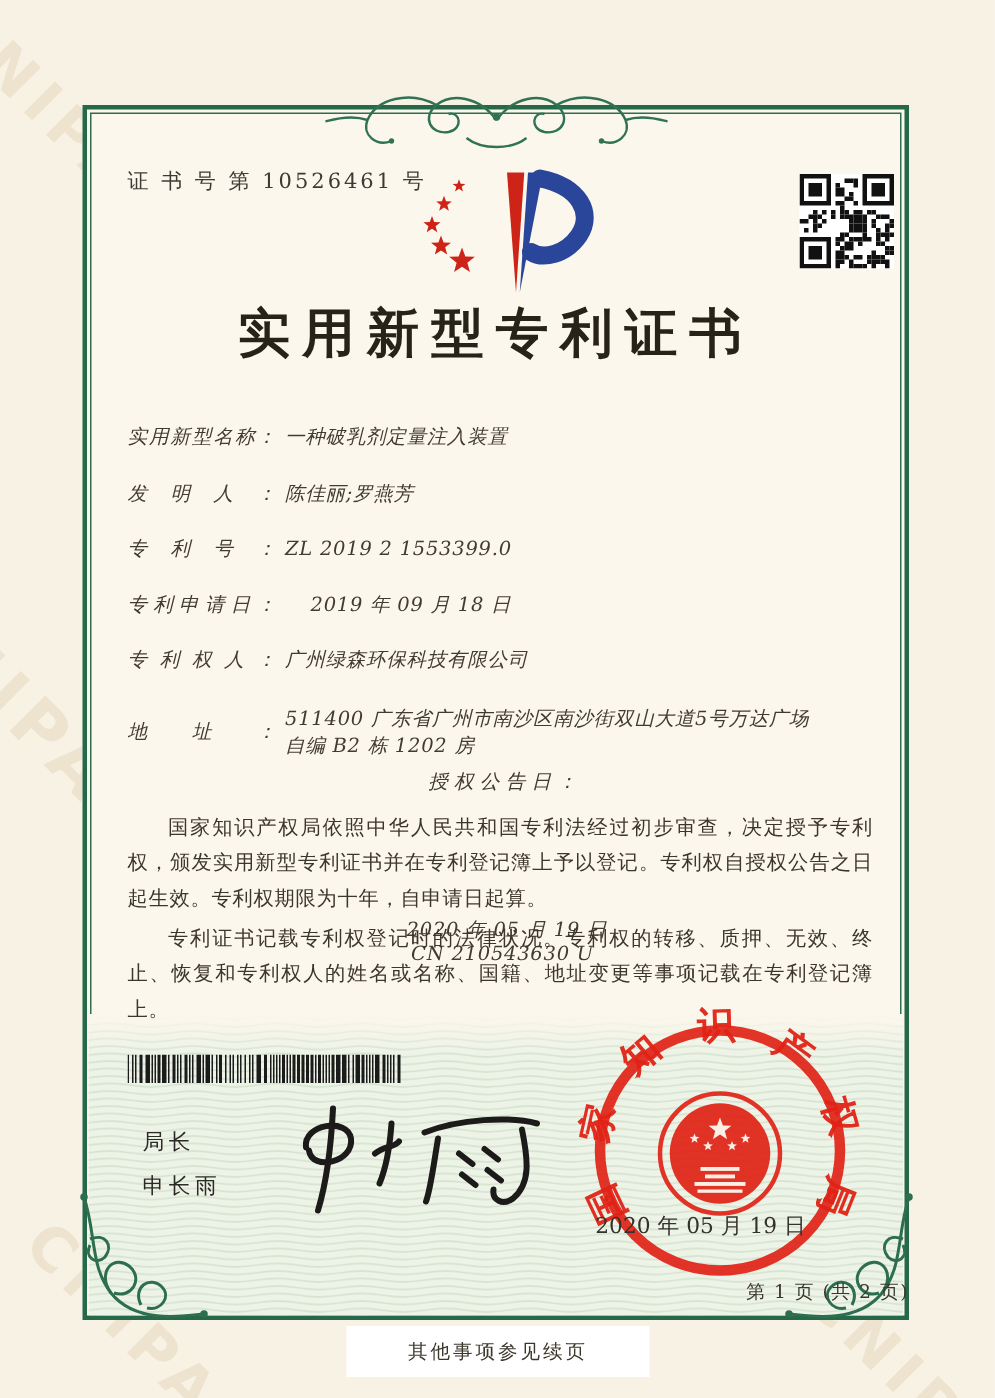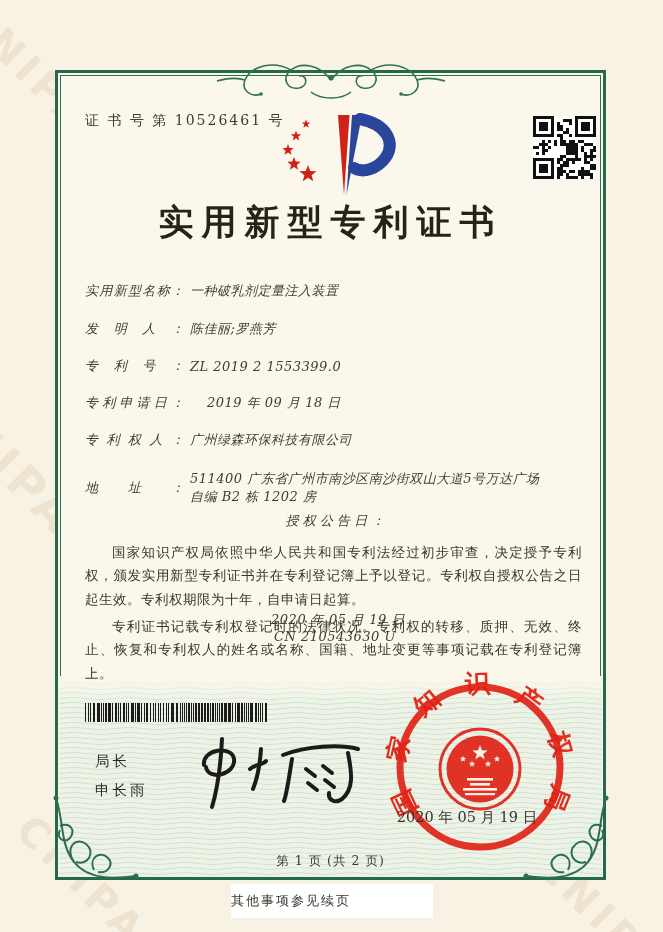--- a/index.html
+++ b/index.html
@@ -63,24 +63,24 @@
   .officer-title{left:95px;top:752px;font-size:14.5px;letter-spacing:3px;color:#2c2a26;
      font-family:"DejaVu Sans","Liberation Sans",sans-serif;}
   .officer-name{left:95px;top:781px;font-size:14.5px;letter-spacing:3px;color:#2c2a26;
      font-family:Liberation Serif, serif;}
   .signature{left:188px;top:731px;width:180px;height:80px;overflow:visible;}
   .seal{left:394px;top:681px;width:172px;height:172px;overflow:visible;}
   .seal-date{
     left:393px;top:808px;width:148px;text-align:center;
     font-size:14.5px;color:#35322c;letter-spacing:0px;white-space:nowrap;
   }
-  .page-footer{left:55px;top:853px;width:551px;text-align:center;font-size:12.5px;color:#3c372d;letter-spacing:1px;}
+  .page-footer{left:55px;top:853px;width:551px;text-align:right;font-size:12.5px;color:#3c372d;letter-spacing:1px;}
   .cont-note-box{
     left:231px;top:884px;width:202px;height:34px;background:#ffffff;
-    display:flex;align-items:center;justify-content:flex-start;
+    display:flex;align-items:center;justify-content:center;
   }
   .cont-note{font-size:13px;color:#3c372d;letter-spacing:2px;}
   .ornament{overflow:visible;}
 </style>
 </head>
 <body>
 
 <div class="wm" style="left:-14px;top:-6px;">CNIPA</div>
 <div class="wm pink" style="left:228px;top:88px;font-size:34px;">CNIPA</div>
 <div class="wm" style="left:398px;top:268px;font-size:42px;">CNIPA</div>

